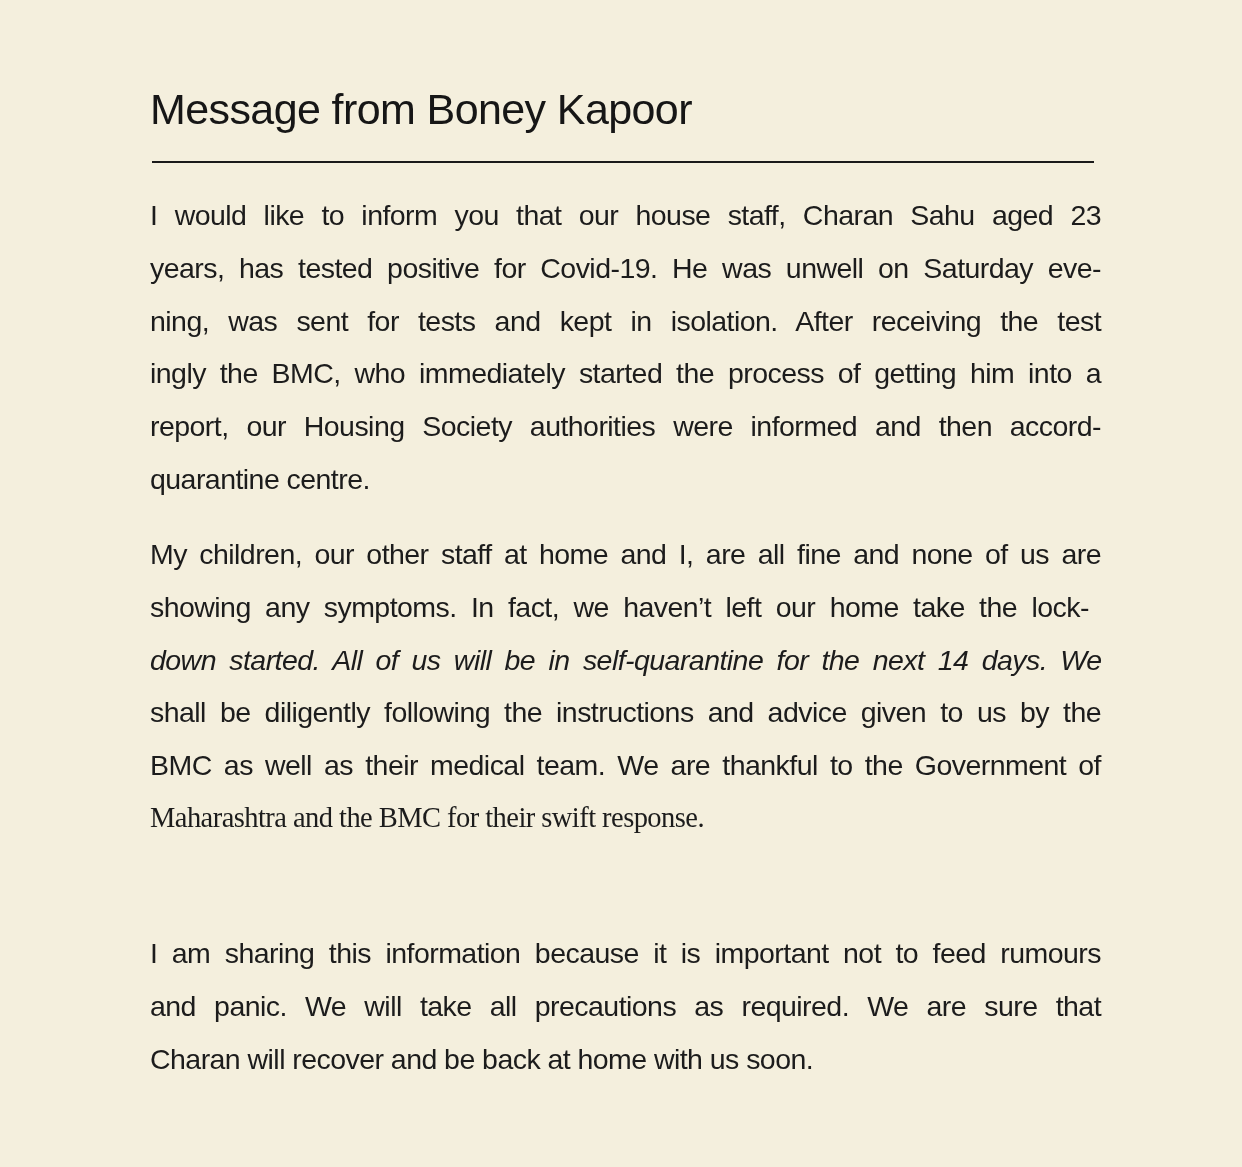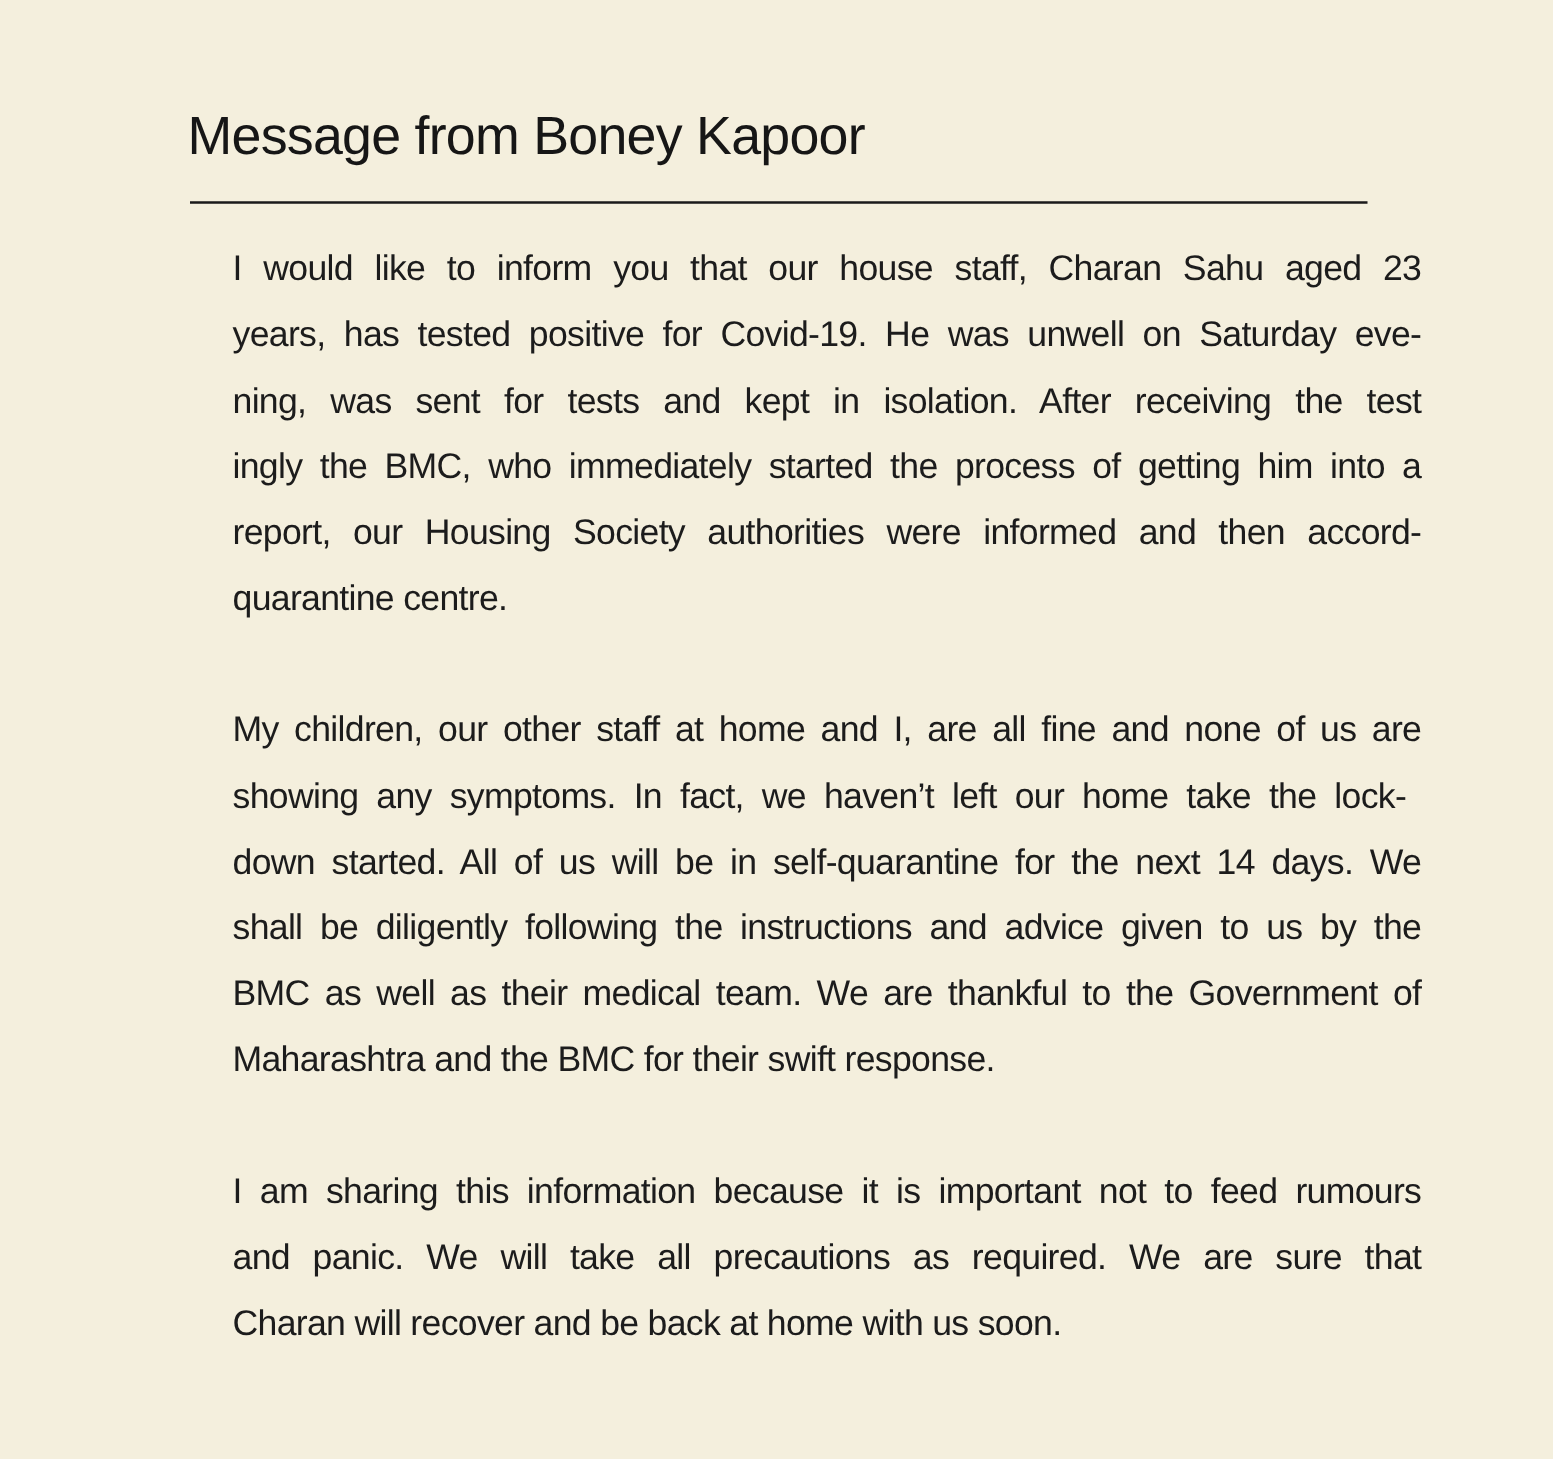--- a/index.html
+++ b/index.html
@@ -30,61 +30,60 @@
       left: 152px;
       top: 161px;
       width: 942px;
       height: 2px;
       background: #1a1a1a;
     }
     .para {
       position: absolute;
       left: 150px;
       width: 951px;
-      margin-left: 36px;
     }
     .line {
       display: block;
       height: 52.8px;
       line-height: 52.8px;
       font-size: 28.5px;
       letter-spacing: -0.55px;
       text-align: justify;
       text-align-last: justify;
       white-space: nowrap;
       overflow: visible;
     }
     .line.last {
       text-align-last: left;
     }
     #p1 { top: 189px; }
-    #p2 { top: 558px; }
+    #p2 { top: 528px; }
     #p3 { top: 927px; }
   </style>
 </head>
 <body>
 
 <div class="title">Message from Boney Kapoor</div>
 <div class="rule"></div>
 
 <div class="para" id="p1">
   <div class="line" style="white-space: nowrap; text-align: left; text-align-last: left; word-spacing: 9.89423px;">I would like to inform you that our house staff, Charan Sahu aged 23</div>
   <div class="line" style="white-space: nowrap; text-align: center; text-align-last: left; word-spacing: 7.34091px;">years, has tested positive for Covid-19. He was unwell on Saturday eve-</div>
   <div class="line" style="white-space: nowrap; text-align: left; text-align-last: left; word-spacing: 11.7891px;">ning, was sent for tests and kept in isolation. After receiving the test</div>
   <div class="line" style="white-space: nowrap; text-align: left; text-align-last: left; word-spacing: 6.51302px;">ingly the BMC, who immediately started the process of getting him into a</div>
   <div class="line" style="white-space: nowrap; text-align: left; text-align-last: left; word-spacing: 10.4931px;">report, our Housing Society authorities were informed and then accord-</div>
   <div class="line last" style="white-space: nowrap; text-align: left; text-align-last: left;">quarantine centre.</div>
 </div>
 
 <div class="para" id="p2">
   <div class="line" style="white-space: nowrap; text-align: left; text-align-last: left; word-spacing: 5.01465px;">My children, our other staff at home and I, are all fine and none of us are</div>
   <div class="line" style="white-space: nowrap; text-align: left; text-align-last: left; word-spacing: 6.99609px;">showing any symptoms. In fact, we haven’t left our home take the lock-</div>
-  <div class="line" style="white-space: nowrap; text-align: left; text-align-last: left; word-spacing: 5.95982px;">down started. All of us will be in self-quarantine for the next 14 days. We</div>
+  <div class="line" style="white-space: nowrap; text-align: left; text-align-last: left; word-spacing: 5.95982px; font-style: italic;">down started. All of us will be in self-quarantine for the next 14 days. We</div>
   <div class="line" style="white-space: nowrap; text-align: left; text-align-last: left; word-spacing: 6.6875px;">shall be diligently following the instructions and advice given to us by the</div>
   <div class="line" style="white-space: nowrap; text-align: left; text-align-last: left; word-spacing: 4.79447px;">BMC as well as their medical team. We are thankful to the Government of</div>
-  <div class="line last" style="white-space: nowrap; text-align: right; text-align-last: left;">Maharashtra and the BMC for their swift response.</div>
+  <div class="line last" style="white-space: nowrap; text-align: right; text-align-last: left; font-family: Liberation Serif, serif;">Maharashtra and the BMC for their swift response.</div>
 </div>
 
 <div class="para" id="p3">
   <div class="line" style="white-space: nowrap; text-align: left; text-align-last: left; word-spacing: 7.08724px;">I am sharing this information because it is important not to feed rumours</div>
   <div class="line" style="white-space: nowrap; text-align: left; text-align-last: left; word-spacing: 10.8164px;">and panic. We will take all precautions as required. We are sure that</div>
   <div class="line last" style="white-space: nowrap; text-align: left; text-align-last: left;">Charan will recover and be back at home with us soon.</div>
 </div>
 
 </body></html>

